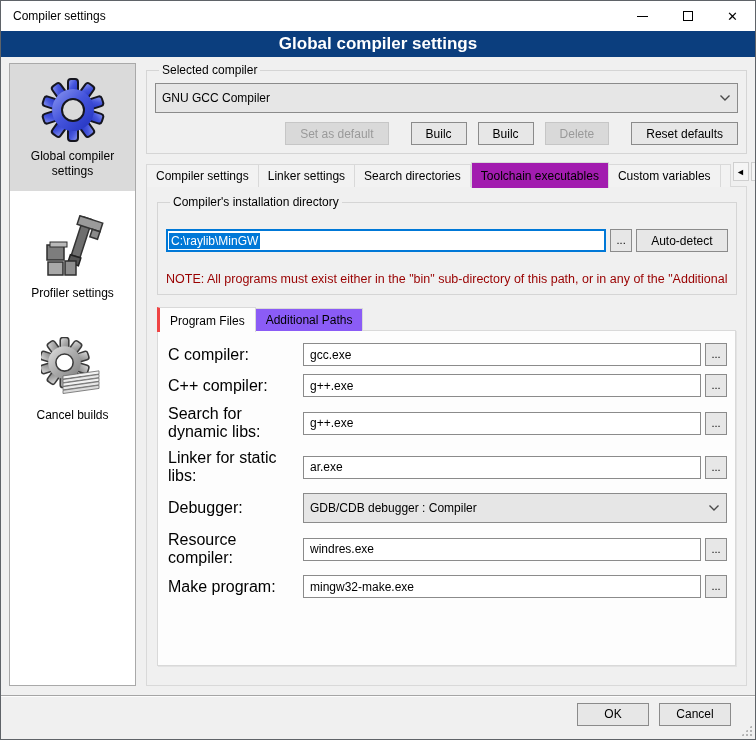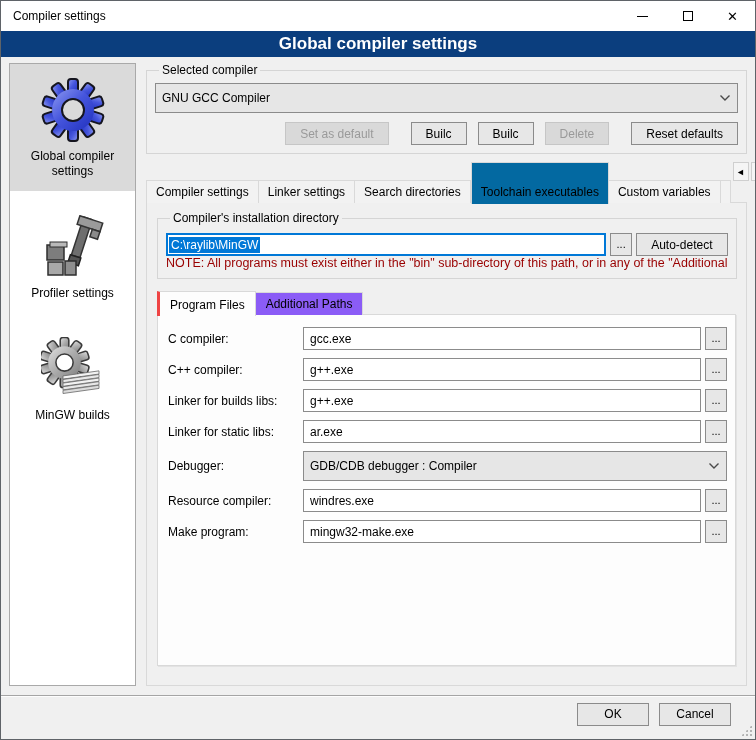--- a/index.html
+++ b/index.html
@@ -59,51 +59,51 @@
          font-size:12px; color:#000; padding:0 14px; cursor:default; }
   .btn.disabled { background:#d9d9d9; border-color:#c6c6c6; color:#9a9a9a; }
   .btn-row { display:flex; justify-content:flex-end; align-items:center; margin-top:9px; }
   .btn-row .sp-lg { width:22px; } .btn-row .sp-sm { width:11px; }
 
   
   .tabs-row { display:flex; align-items:flex-end; margin-top:8px; position:relative; z-index:2; }
   .tab { background:#f2f2f2; border:1px solid #d9d9d9; border-bottom:none; padding:4px 9px 4px 9px;
          margin-right:0; white-space:nowrap; cursor:default; position:relative; }
   .tab + .tab { border-left:none; }
-  .tab.active { background:#0369a1; padding-top:22px; padding-bottom:5px; border-left:1px solid #d9d9d9;
+  .tab.active { background:#a21caf; padding-top:6px; padding-bottom:5px; border-left:1px solid #d9d9d9;
                 margin-bottom:-1px; z-index:3; }
   .tab.clipped { max-width:42px; overflow:hidden; padding-right:0; }
   .tab-arrows { margin-left:2px; display:flex; align-self:flex-start; }
   .tab-arrow { width:16px; height:19px; background:#f5f5f5; border:1px solid #cfcfcf; font-size:9px;
                display:flex; align-items:center; justify-content:center; cursor:default; color:#000; }
   .tab-arrow + .tab-arrow { margin-left:2px; }
 
   
   .tabpage { flex:1 1 auto; border:1px solid #d9d9d9; background:#f0f0f0; margin-top:-1px;
              padding:8px 10px 19px 10px; display:flex; flex-direction:column; min-height:0; position:relative; z-index:1; }
 
   
-  .dir-row { display:flex; align-items:center; margin-top:2px; }
+  .dir-row { display:flex; align-items:center; margin-top:14px; }
   .textbox-focused { flex:1 1 auto; height:23px; background:#fff; border:2px solid #0078d7;
                      display:flex; align-items:center; padding:0 1px; overflow:hidden; }
   .sel-text { background:#0078d7; color:#fff; padding:1px 2px; white-space:pre; font-size:12px; }
   .btn.mini { padding:0; width:22px; flex:0 0 auto; margin-left:4px; font-size:11px; line-height:1; }
   .btn.autodetect { margin-left:4px; flex:0 0 auto; }
-  .note { color:#990000; font-size:12.5px; margin-top:0; white-space:nowrap; overflow:hidden; }
+  .note { color:#990000; font-size:12.5px; margin-top:20px; white-space:nowrap; overflow:hidden; }
 
   
   .subtabs-row { display:flex; align-items:flex-end; margin-top:12px; position:relative; z-index:2; }
   .subtab { background:#8b5cf6; border:1px solid #d9d9d9; border-bottom:none; padding:4px 10px; cursor:default; }
   .subtab + .subtab { border-left:none; }
   .subtab.active { background:#fdfdfd; padding-top:6px; margin-bottom:-1px; z-index:3; border-left:3px solid #ef4444; }
   .subpage { flex:1 1 auto; background:#fdfdfd; border:1px solid #d9d9d9; margin-top:-1px;
              padding:12px 8px 0 10px; box-shadow:1px 1px 0 #e3e3e3; min-height:0; }
 
   .field-row { display:flex; align-items:center; margin-bottom:8px; }
-  .field-label { width:135px; flex:0 0 auto; font-size:12px; }
+  .field-label { width:135px; flex:0 0 auto; font-size:16px; }
   .field-input { flex:1 1 auto; height:23px; border:1px solid #8b8b8b; background:#fff; padding:0 6px;
                  font-family:"Liberation Sans",sans-serif; font-size:12px; color:#000; min-width:0; }
   .field-row .combo { flex:1 1 auto; min-width:0; }
 
   
   .divider { flex:0 0 auto; border-top:1px solid #a5a5a5; border-bottom:1px solid #fdfdfd; margin:0; }
   .footer { flex:0 0 42px; display:flex; align-items:center; justify-content:flex-end;
             padding:0 24px 8px 0; position:relative; }
   .footer .btn { width:72px; }
   .footer .btn + .btn { margin-left:10px; }
@@ -209,21 +209,21 @@
             <circle cx="32" cy="32" r="10" fill="#fff"></circle>
           </g>
           <g transform="skewY(-8)">
             <rect x="22" y="42" width="36" height="3.2" fill="#f2f2f2" stroke="#6b6b6b" stroke-width="0.8"></rect>
             <rect x="22" y="45.6" width="36" height="3.2" fill="#e8e8e8" stroke="#6b6b6b" stroke-width="0.8"></rect>
             <rect x="22" y="49.2" width="36" height="3.2" fill="#f2f2f2" stroke="#6b6b6b" stroke-width="0.8"></rect>
             <rect x="22" y="52.8" width="36" height="3.2" fill="#e8e8e8" stroke="#6b6b6b" stroke-width="0.8"></rect>
             <rect x="22" y="56.4" width="36" height="3.2" fill="#dcdcdc" stroke="#6b6b6b" stroke-width="0.8"></rect>
           </g>
         </svg>
-        <span class="side-label">MinGW builds</span>
+        <span class="side-label">Cancel builds</span>
       </div>
     </div>
 
     <div class="main">
 
       <fieldset class="groupbox">
         <legend>Selected compiler</legend>
         <div class="combo">
           <span class="combo-text">GNU GCC Compiler</span>
           <svg width="12" height="8" viewBox="0 0 12 8">
@@ -283,21 +283,21 @@
             <button class="btn mini">...</button>
           </div>
 
           <div class="field-row">
             <span class="field-label">C++ compiler:</span>
             <input class="field-input" value="g++.exe" style="">
             <button class="btn mini">...</button>
           </div>
 
           <div class="field-row">
-            <span class="field-label">Linker for builds libs:</span>
+            <span class="field-label">Search for dynamic libs:</span>
             <input class="field-input" value="g++.exe" style="">
             <button class="btn mini">...</button>
           </div>
 
           <div class="field-row">
             <span class="field-label">Linker for static libs:</span>
             <input class="field-input" value="ar.exe" style="">
             <button class="btn mini">...</button>
           </div>
 

